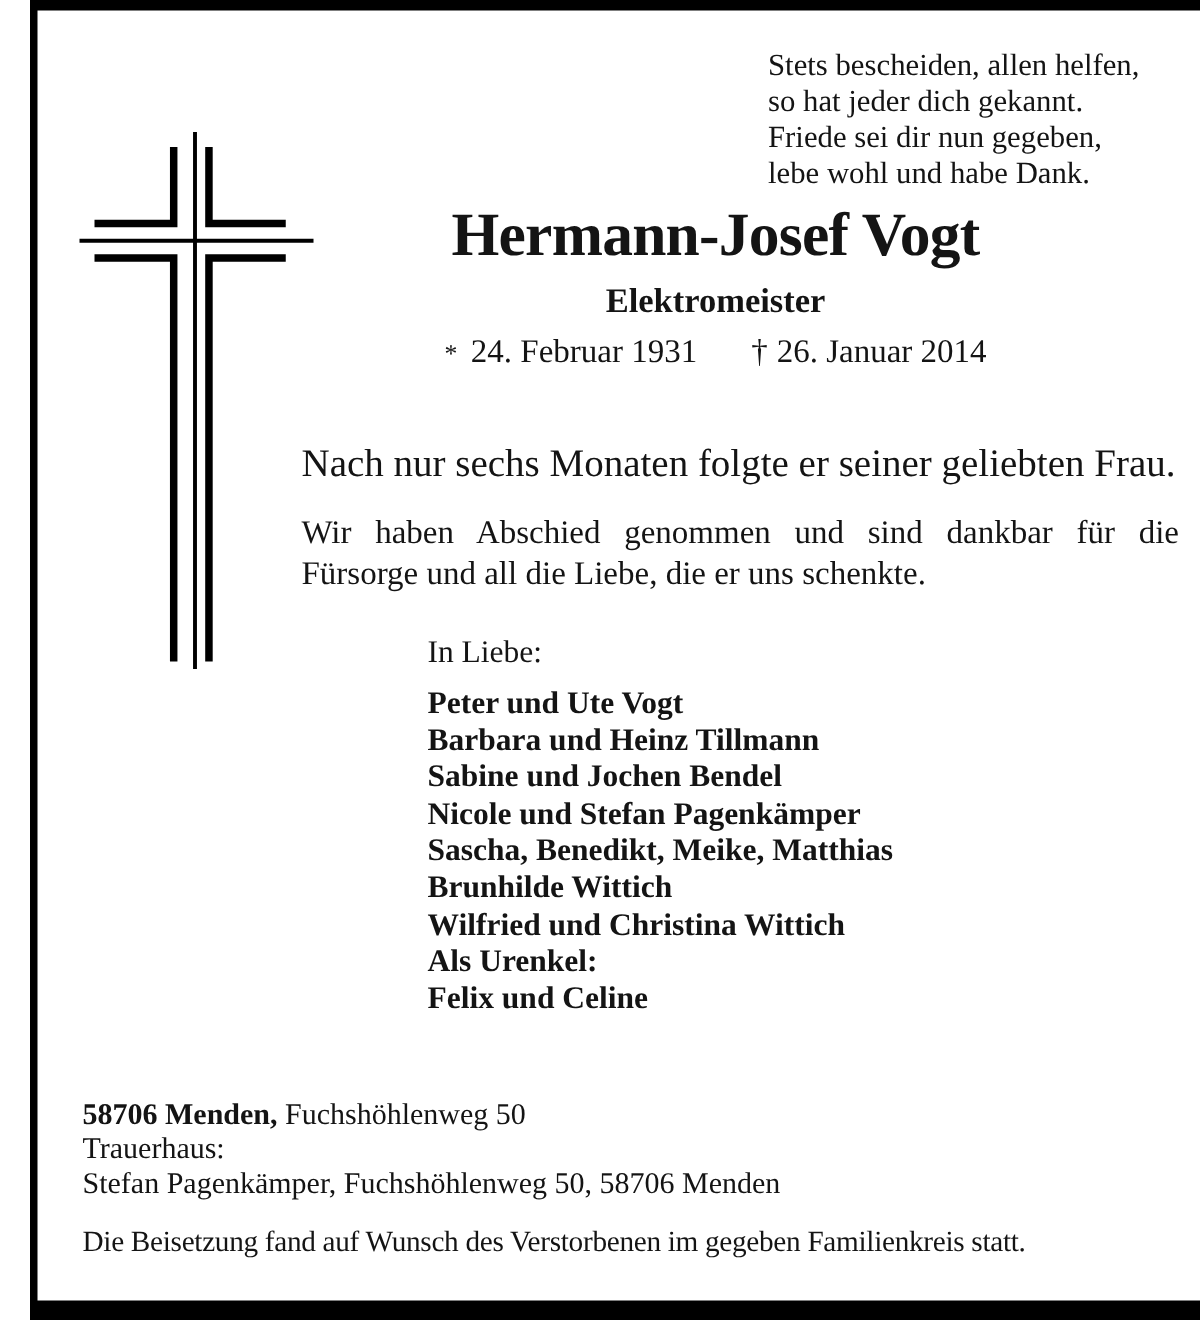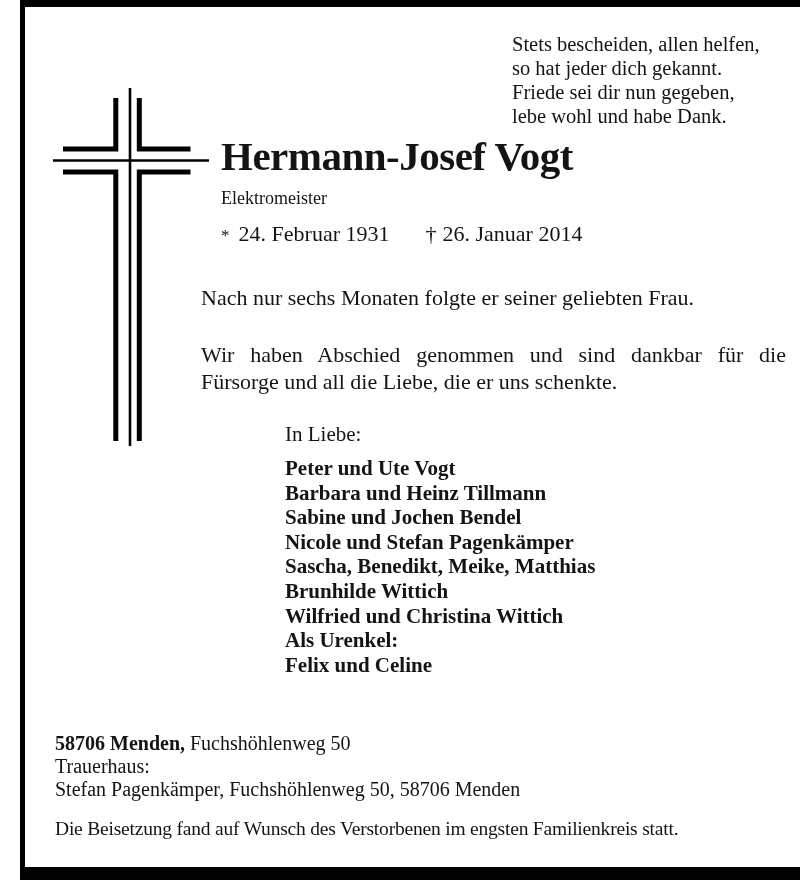--- a/index.html
+++ b/index.html
@@ -33,33 +33,35 @@
     line-height: 24px;
     white-space: nowrap;
   }
 
   .cross-svg {
     left: 23px;
     top: 78px;
   }
 
   .title-col {
-    left: 196px;
+    left: 167px;
     width: 570px;
+    text-align: center;
   }
   .name {
     top: 125px;
     font-size: 41px;
     font-weight: bold;
     letter-spacing: -0.5px;
     white-space: nowrap;
   }
   .profession {
     top: 181px;
-    font-size: 18px;
+    font-size: 23px;
+    font-weight: bold;
   }
   .dates {
     top: 214px;
     font-size: 22px;
     white-space: nowrap;
   }
   .birth-symbol {
     font-size: 0.78em;
     vertical-align: 0.02em;
     margin-right: 9px;
@@ -67,23 +69,23 @@
   .dates-gap {
     display: inline-block;
     width: 36px;
   }
   .death-symbol {
     margin-right: 6px;
   }
 
   .para1 {
     left: 176px;
-    top: 277px;
+    top: 288px;
     width: 590px;
-    font-size: 22px;
+    font-size: 26px;
     line-height: 27px;
     white-space: nowrap;
   }
   .para2 {
     left: 176px;
     top: 334px;
     width: 585px;
     font-size: 22px;
     line-height: 27px;
     text-align: justify;
@@ -168,15 +170,15 @@
 
   <div class="abs address-block">
     <div>
       <span class="address-city">58706 Menden,</span>
       <span>Fuchshöhlenweg 50</span>
     </div>
     <div>Trauerhaus:</div>
     <div>Stefan Pagenkämper, Fuchshöhlenweg 50, 58706 Menden</div>
   </div>
 
-  <div class="abs funeral-note">Die Beisetzung fand auf Wunsch des Verstorbenen im engsten Familienkreis statt.</div>
+  <div class="abs funeral-note">Die Beisetzung fand auf Wunsch des Verstorbenen im gegeben Familienkreis statt.</div>
 
 </div>
 
 </body></html>

